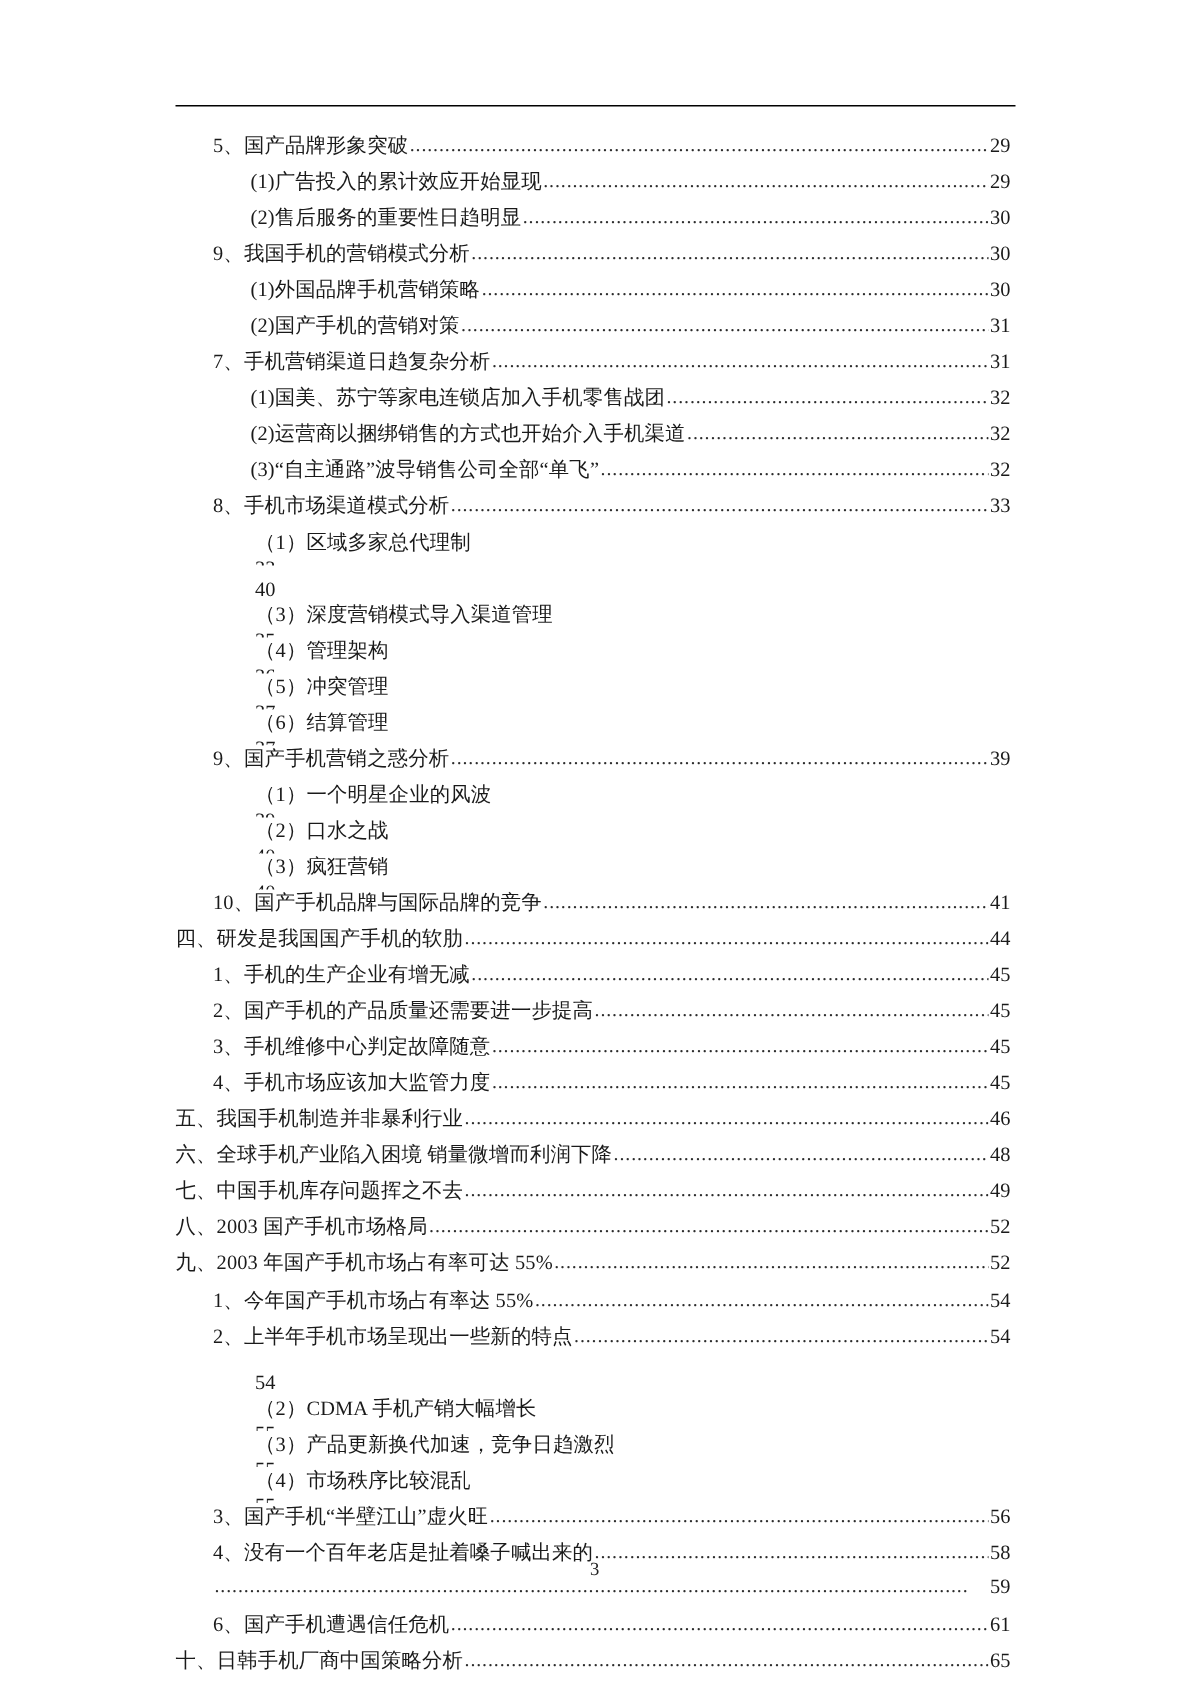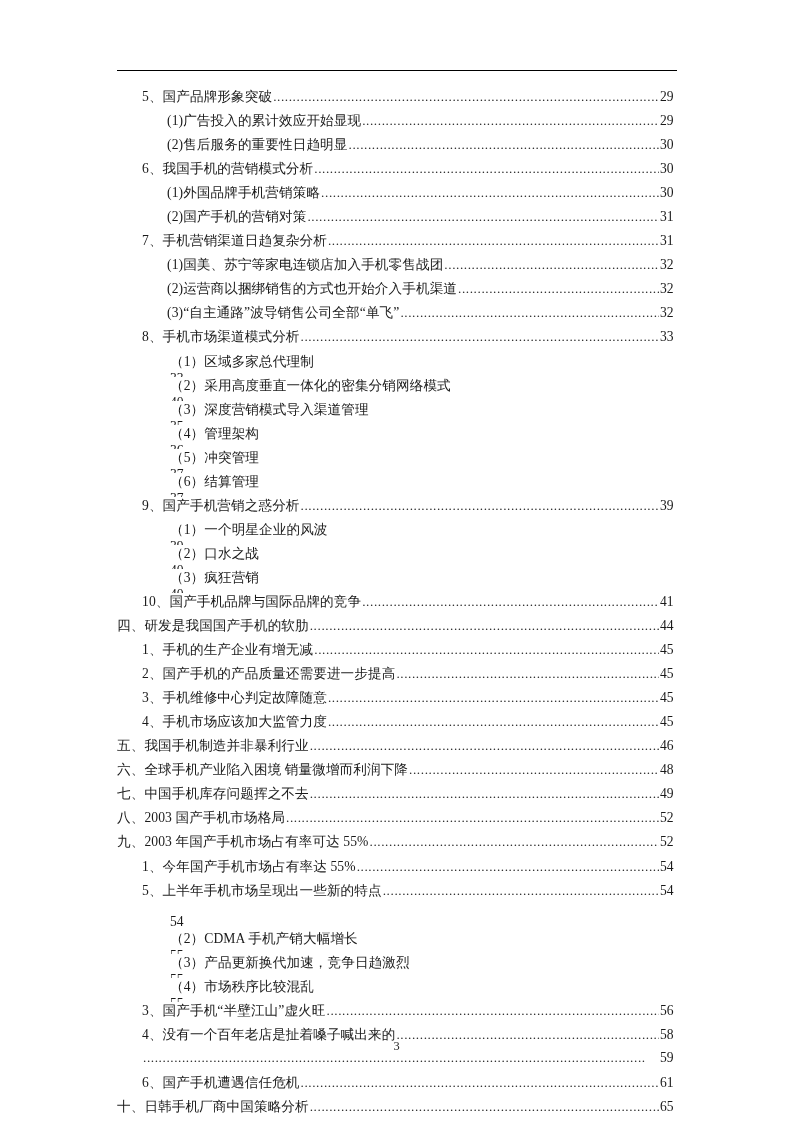--- a/index.html
+++ b/index.html
@@ -108,21 +108,21 @@
         <span class="toc-label">(1)广告投入的累计效应开始显现</span>
         <span class="toc-dots">.................................................................................................................................</span>
         <span class="toc-page">29</span>
       </div>
       <div class="toc-row lvl-2">
         <span class="toc-label">(2)售后服务的重要性日趋明显</span>
         <span class="toc-dots">.................................................................................................................................</span>
         <span class="toc-page">30</span>
       </div>
       <div class="toc-row lvl-1">
-        <span class="toc-label">6、我国手机的营销模式分析</span>
+        <span class="toc-label">9、我国手机的营销模式分析</span>
         <span class="toc-dots">.................................................................................................................................</span>
         <span class="toc-page">30</span>
       </div>
       <div class="toc-row lvl-2">
         <span class="toc-label">(1)外国品牌手机营销策略</span>
         <span class="toc-dots">.................................................................................................................................</span>
         <span class="toc-page">30</span>
       </div>
       <div class="toc-row lvl-2">
         <span class="toc-label">(2)国产手机的营销对策</span>
@@ -153,21 +153,20 @@
         <span class="toc-label">8、手机市场渠道模式分析</span>
         <span class="toc-dots">.................................................................................................................................</span>
         <span class="toc-page">33</span>
       </div>
       <div class="toc-row lvl-2w">
         <span class="toc-label">（1）区域多家总代理制</span>
         <span class="toc-dots">.................................................................................................................................</span>
         <span class="toc-page">33</span>
       </div>
       <div class="toc-row lvl-2w">
-        <span class="toc-label">（2）采用高度垂直一体化的密集分销网络模式</span>
         <span class="toc-dots">.................................................................................................................................</span>
         <span class="toc-page">40</span>
       </div>
       <div class="toc-row lvl-2w">
         <span class="toc-label">（3）深度营销模式导入渠道管理</span>
         <span class="toc-dots">.................................................................................................................................</span>
         <span class="toc-page">35</span>
       </div>
       <div class="toc-row lvl-2w">
         <span class="toc-label">（4）管理架构</span>
@@ -258,21 +257,21 @@
         <span class="toc-label">九、2003 年国产手机市场占有率可达 55%</span>
         <span class="toc-dots">.................................................................................................................................</span>
         <span class="toc-page">52</span>
       </div>
       <div class="toc-row lvl-1">
         <span class="toc-label">1、今年国产手机市场占有率达 55%</span>
         <span class="toc-dots">.................................................................................................................................</span>
         <span class="toc-page">54</span>
       </div>
       <div class="toc-row lvl-1">
-        <span class="toc-label">5、上半年手机市场呈现出一些新的特点</span>
+        <span class="toc-label">2、上半年手机市场呈现出一些新的特点</span>
         <span class="toc-dots">.................................................................................................................................</span>
         <span class="toc-page">54</span>
       </div>
       <div class="toc-row lvl-2w">
         <span class="toc-dots">.................................................................................................................................</span>
         <span class="toc-page">54</span>
       </div>
       <div class="toc-row lvl-2w">
         <span class="toc-label">（2）CDMA 手机产销大幅增长</span>
         <span class="toc-dots">.................................................................................................................................</span>

